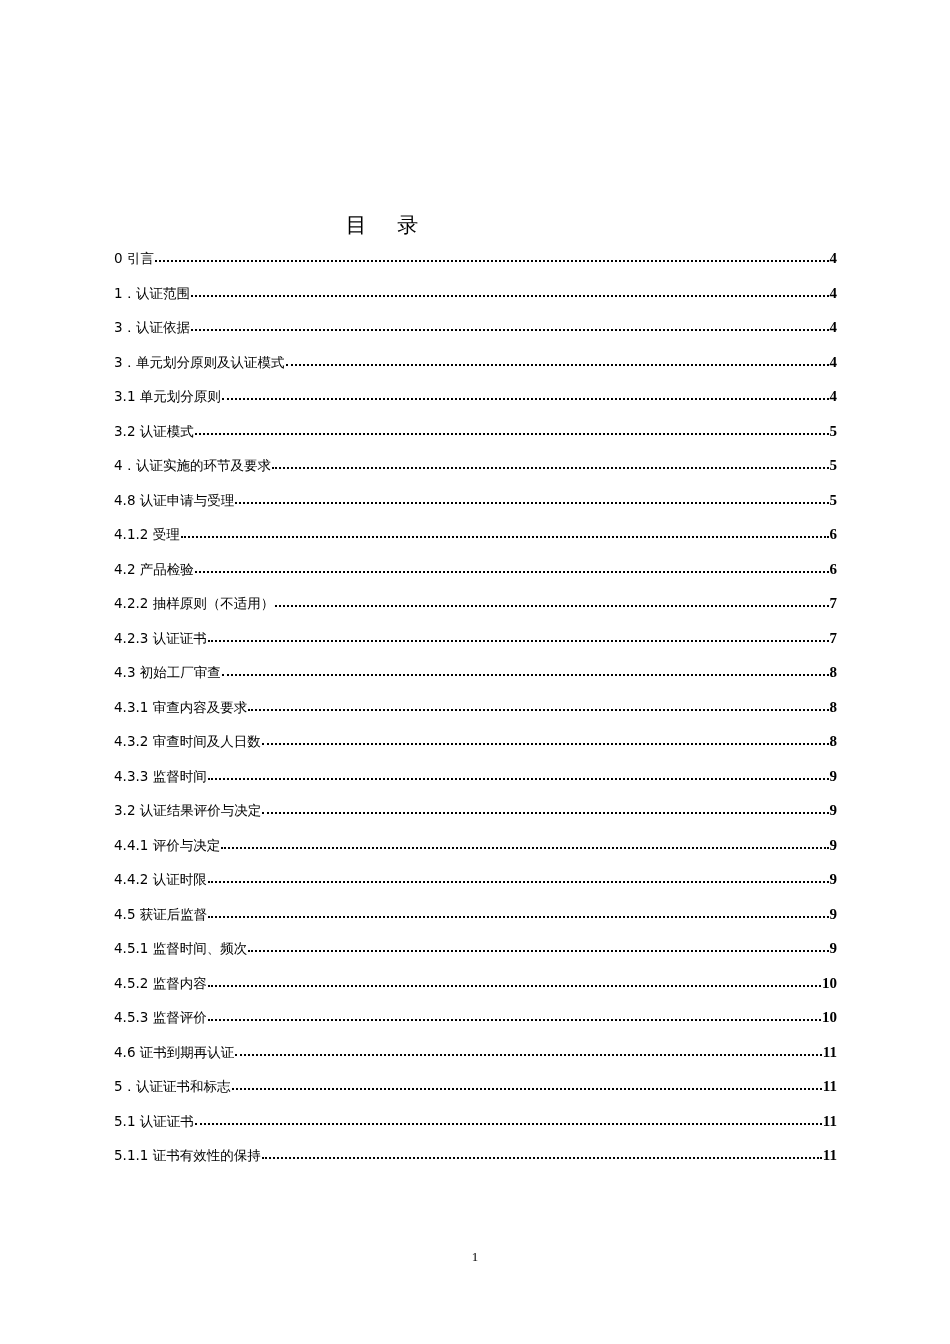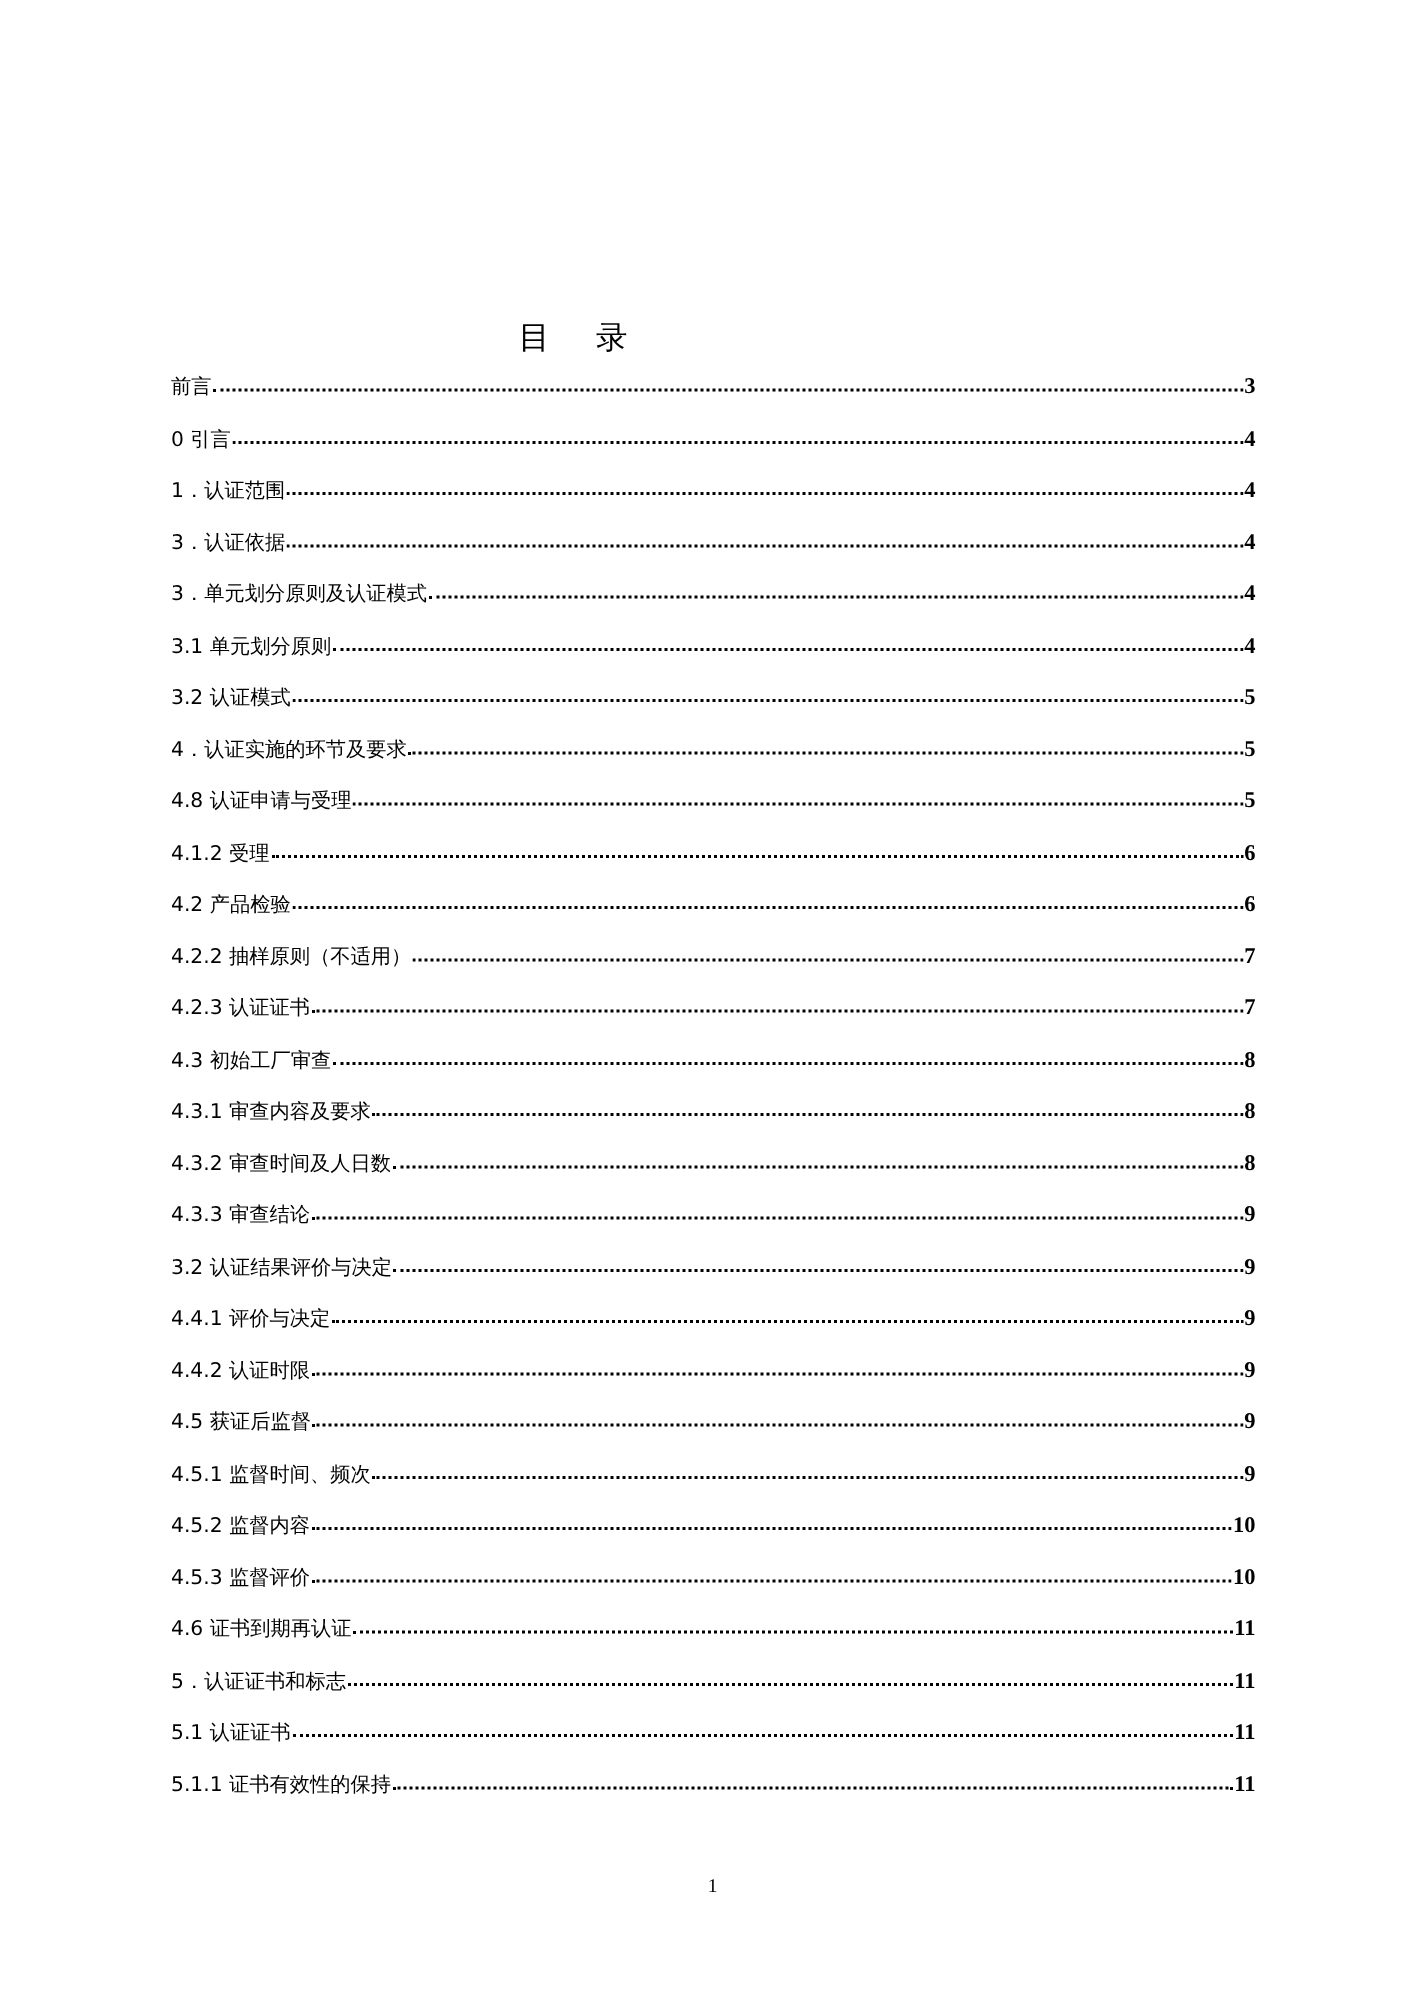--- a/index.html
+++ b/index.html
@@ -84,25 +84,20 @@
       line-height: 18px;
     }
   </style>
 </head>
 <body>
 
 <h1 class="page-title">目 录</h1>
 
 <ul class="toc">
   <li class="toc-entry">
-      <span class="toc-label">前言</span>
-      <span class="toc-leader"></span>
-      <span class="toc-page">3</span>
-    </li>
-  <li class="toc-entry">
       <span class="toc-label">0 引言</span>
       <span class="toc-leader"></span>
       <span class="toc-page">4</span>
     </li>
   <li class="toc-entry">
       <span class="toc-label">1．认证范围</span>
       <span class="toc-leader"></span>
       <span class="toc-page">4</span>
     </li>
   <li class="toc-entry">
@@ -164,21 +159,21 @@
       <span class="toc-label">4.3.1 审查内容及要求</span>
       <span class="toc-leader"></span>
       <span class="toc-page">8</span>
     </li>
   <li class="toc-entry">
       <span class="toc-label">4.3.2 审查时间及人日数</span>
       <span class="toc-leader"></span>
       <span class="toc-page">8</span>
     </li>
   <li class="toc-entry">
-      <span class="toc-label">4.3.3 审查结论</span>
+      <span class="toc-label">4.3.3 监督时间</span>
       <span class="toc-leader"></span>
       <span class="toc-page">9</span>
     </li>
   <li class="toc-entry">
       <span class="toc-label">3.2 认证结果评价与决定</span>
       <span class="toc-leader"></span>
       <span class="toc-page">9</span>
     </li>
   <li class="toc-entry">
       <span class="toc-label">4.4.1 评价与决定</span>

